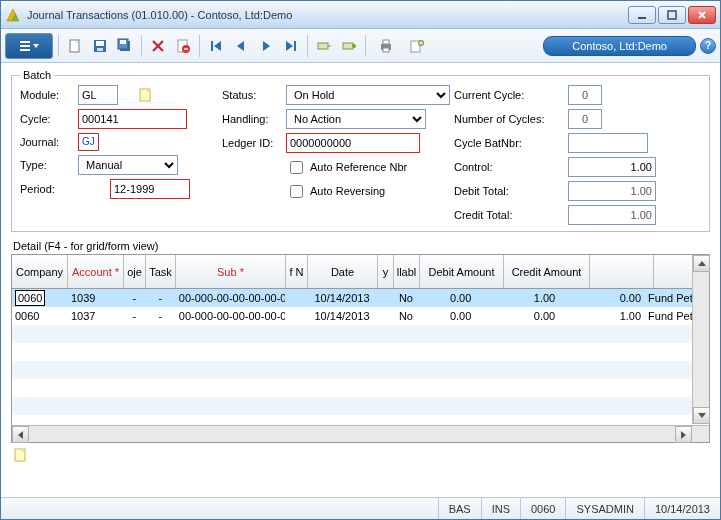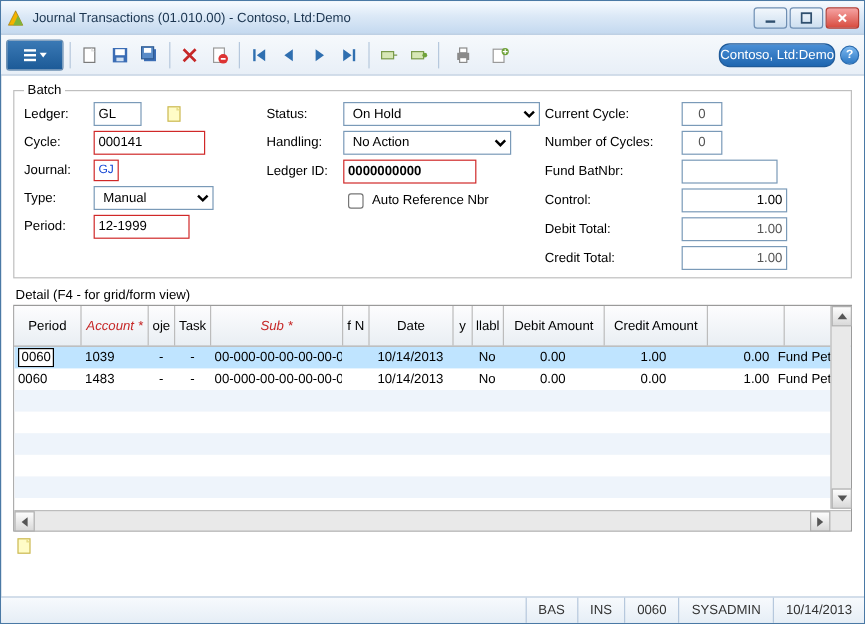--- a/index.html
+++ b/index.html
@@ -14,21 +14,21 @@
   .winbtn.close { background:linear-gradient(#f6a3a3,#d74b3f); border-color:#b43c32; }
   .winbtn svg { width:10px; height:10px; }
   .toolbar { height:34px; background:linear-gradient(#f6f9fc,#e8eff7); border-bottom:1px solid #b6c8dd; display:flex; align-items:center; padding:0 4px; gap:3px; }
   .appmenu { width:48px; height:26px; border:1px solid #6d90b3; border-radius:3px; background:linear-gradient(#3a79b5,#1c5a97); display:flex; align-items:center; justify-content:center; gap:3px; }
   .appmenu .bars { display:flex; flex-direction:column; gap:2px; }
   .appmenu .bars span { display:block; width:10px; height:2px; background:#fff; }
   .appmenu .caret { width:0;height:0;border-left:3px solid transparent;border-right:3px solid transparent;border-top:4px solid #fff; }
   .tbtn { width:22px; height:22px; display:flex; align-items:center; justify-content:center; border:1px solid transparent; border-radius:2px; }
   .tsep { width:1px; height:22px; background:#b6c8dd; margin:0 2px; }
   .rightpill { margin-left:auto; display:flex; align-items:center; gap:4px; }
-  .pill { background:linear-gradient(#4a8fd6,#1f66b0); color:#fff; padding:3px 0; border-radius:9px; border:1px solid #1f5a99; }
+  .pill { background:linear-gradient(#4a8fd6,#1f66b0); color:#fff; padding:3px 28px; border-radius:9px; border:1px solid #1f5a99; }
   .helpcircle { width:16px;height:16px;border-radius:50%;background:linear-gradient(#7bb7ef,#2c78c4);color:#fff;display:flex;align-items:center;justify-content:center;font-weight:bold;font-size:10px;border:1px solid #2a6aad; }
   .content { flex:1; padding:6px 10px 0 10px; display:flex; flex-direction:column; overflow:hidden; }
   fieldset.batch { border:1px solid #bfbfbf; padding:4px 8px 6px 8px; margin:0; }
   fieldset.batch legend { padding:0 3px; color:#000; }
   .formrow { display:flex; }
   .col { display:grid; grid-template-columns:auto auto; align-content:start; row-gap:4px; column-gap:4px; align-items:center; }
   .col1 { grid-template-columns:54px 120px; margin-right:24px; }
   .col2 { grid-template-columns:60px 150px; margin-right:18px; }
   .col3 { grid-template-columns:110px 90px; }
   label.fl { color:#000; white-space:nowrap; }
@@ -39,21 +39,21 @@
   .module-wrap { display:flex; align-items:center; gap:20px; }
   .tinyicon { width:16px; height:16px; display:inline-flex; align-items:center; justify-content:center; }
   .chk { display:flex; align-items:center; gap:4px; height:20px; }
   .chk input { width:13px; height:13px; }
   .gj { display:inline-block; border:1px solid #d02828; color:#1547d4; background:#fff; padding:0 3px; height:18px; line-height:16px; font-size:10px; }
 
   .detail-label { margin:8px 0 2px 2px; }
   .gridwrap { border:1px solid #9a9a9a; flex:1; display:flex; flex-direction:column; min-height:180px; background:#fff; position:relative; }
   .ghead { display:flex; background:linear-gradient(#fdfdfe,#e9eef3); border-bottom:1px solid #9a9a9a; height:34px; }
   .gh { border-right:1px solid #bcbcbc; display:flex; align-items:center; justify-content:center; text-align:center; padding:0 2px; overflow:hidden; }
-  .gh.req { color:#c62828;font-style:italic; }
+  .gh.req { color:#c62828; }
   .gbody { flex:1; overflow:hidden; background:#fff; }
   .grow { display:flex; height:18px; align-items:center; }
   .grow.sel { background:#bfe4ff; }
   .grow.alt { background:#eef4fb; }
   .gc { border-right:1px solid transparent; padding:0 3px; overflow:hidden; white-space:nowrap; }
   .gc.r { text-align:right; }
   .gc.c { text-align:center; }
   .cellsel { border:1px solid #000; background:#fff; display:inline-block; padding:0 2px; height:16px; line-height:14px; }
   .vsb { position:absolute; right:0; top:0; bottom:18px; width:17px; background:#e9e9e9; border-left:1px solid #bcbcbc; display:flex; flex-direction:column; justify-content:space-between; }
   .hsb { height:17px; background:#e9e9e9; border-top:1px solid #bcbcbc; display:flex; justify-content:space-between; }
@@ -206,90 +206,94 @@
       <span class="helpcircle">?</span>
     </div>
   </div>
 
   <div class="content">
     <fieldset class="batch">
       <legend>Batch</legend>
       <div class="formrow">
 
         <div class="col col1">
-          <label class="fl">Ledger:</label>
+          <label class="fl">Module:</label>
           <div class="module-wrap">
             <input class="txt" style="width: 40px;" value="GL">
             <span class="tinyicon">
                 <svg viewBox="0 0 16 16">
                   <rect x="2" y="2" width="10" height="12" fill="#fffcc7" stroke="#cbb84f"></rect>
                   <polygon points="9,2 12,5 9,5" fill="#e8dd8a"></polygon>
                 </svg>
               </span>
           </div>
 
           <label class="fl">Cycle:</label>
-          <input class="txt red" style="width: 93px;" value="000141">
+          <input class="txt red" style="width: 109px;" value="000141">
 
           <label class="fl">Journal:</label>
           <div><span class="gj">GJ</span></div>
 
           <label class="fl">Type:</label>
           <select class="sel" style="width:100px"><option>Manual</option></select>
 
           <label class="fl">Period:</label>
-          <input class="txt red" style="width: 80px;" value="12-1999">
+          <input class="txt red" style="width: 80px; margin-left: 32px;" value="12-1999">
         </div>
 
         <div class="col col2">
           <label class="fl">Status:</label>
           <select class="sel" style="width:164px"><option>On Hold</option></select>
 
           <label class="fl">Handling:</label>
           <select class="sel" style="width:140px"><option>No Action</option></select>
 
           <label class="fl">Ledger ID:</label>
-          <input class="txt red" style="width: 111px; font-weight: bold;" value="0000000000">
+          <input class="txt red" style="width: 134px;" value="0000000000">
 
           <span></span>
           <div class="chk">
               <input type="checkbox" style="">
               <span>Auto Reference Nbr</span>
             </div>
 
           <span></span>
+          <div class="chk">
+              <input type="checkbox" style="">
+              <span>Auto Reversing</span>
+            </div>
         </div>
 
         <div class="col col3">
           <label class="fl">Current Cycle:</label>
           <input class="txt ro" style="width: 34px;" readonly="" value="0">
 
           <label class="fl">Number of Cycles:</label>
           <input class="txt ro" style="width: 34px;" readonly="" value="0">
 
-          <label class="fl">Fund BatNbr:</label>
+          <label class="fl">Cycle BatNbr:</label>
           <input class="txt ro" style="width: 80px;" readonly="" value="">
 
           <label class="fl">Control:</label>
           <input class="txt num" style="width: 88px;" value="1.00">
 
           <label class="fl">Debit Total:</label>
           <input class="txt num ro" style="width: 88px; background: rgb(255, 255, 255);" readonly="" value="1.00">
 
           <label class="fl">Credit Total:</label>
           <input class="txt num ro" style="width: 88px; background: rgb(255, 255, 255);" readonly="" value="1.00">
         </div>
       </div>
     </fieldset>
 
     <div class="detail-label">Detail (F4 - for grid/form view)</div>
 
     <div class="gridwrap">
       <div class="ghead">
-        <div class="gh w-co">Period</div>
+        <div class="gh w-co">Company</div>
         <div class="gh w-ac req">Account *</div>
         <div class="gh w-oj">oje</div>
         <div class="gh w-ta">Task</div>
         <div class="gh w-su req">Sub *</div>
         <div class="gh w-fn">f N</div>
         <div class="gh w-da">Date</div>
         <div class="gh w-y">y</div>
         <div class="gh w-ll">llabl</div>
         <div class="gh w-db">Debit Amount</div>
         <div class="gh w-cr">Credit Amount</div>
@@ -306,21 +310,21 @@
             <div class="gc w-da c">10/14/2013</div>
             <div class="gc w-y"></div>
             <div class="gc w-ll c">No</div>
             <div class="gc w-qt r">0.00</div>
             <div class="gc w-db r">1.00</div>
             <div class="gc w-cr r">0.00</div>
             <div class="gc w-ds">Fund Petty</div>
           </div>
           <div class="grow">
             <div class="gc w-co">0060</div>
-            <div class="gc w-ac">1483</div>
+            <div class="gc w-ac">1037</div>
             <div class="gc w-oj c">-</div>
             <div class="gc w-ta c">-</div>
             <div class="gc w-su">00-000-00-00-00-00-0</div>
             <div class="gc w-fn"></div>
             <div class="gc w-da c">10/14/2013</div>
             <div class="gc w-y"></div>
             <div class="gc w-ll c">No</div>
             <div class="gc w-qt r">0.00</div>
             <div class="gc w-db r">0.00</div>
             <div class="gc w-cr r">1.00</div>

